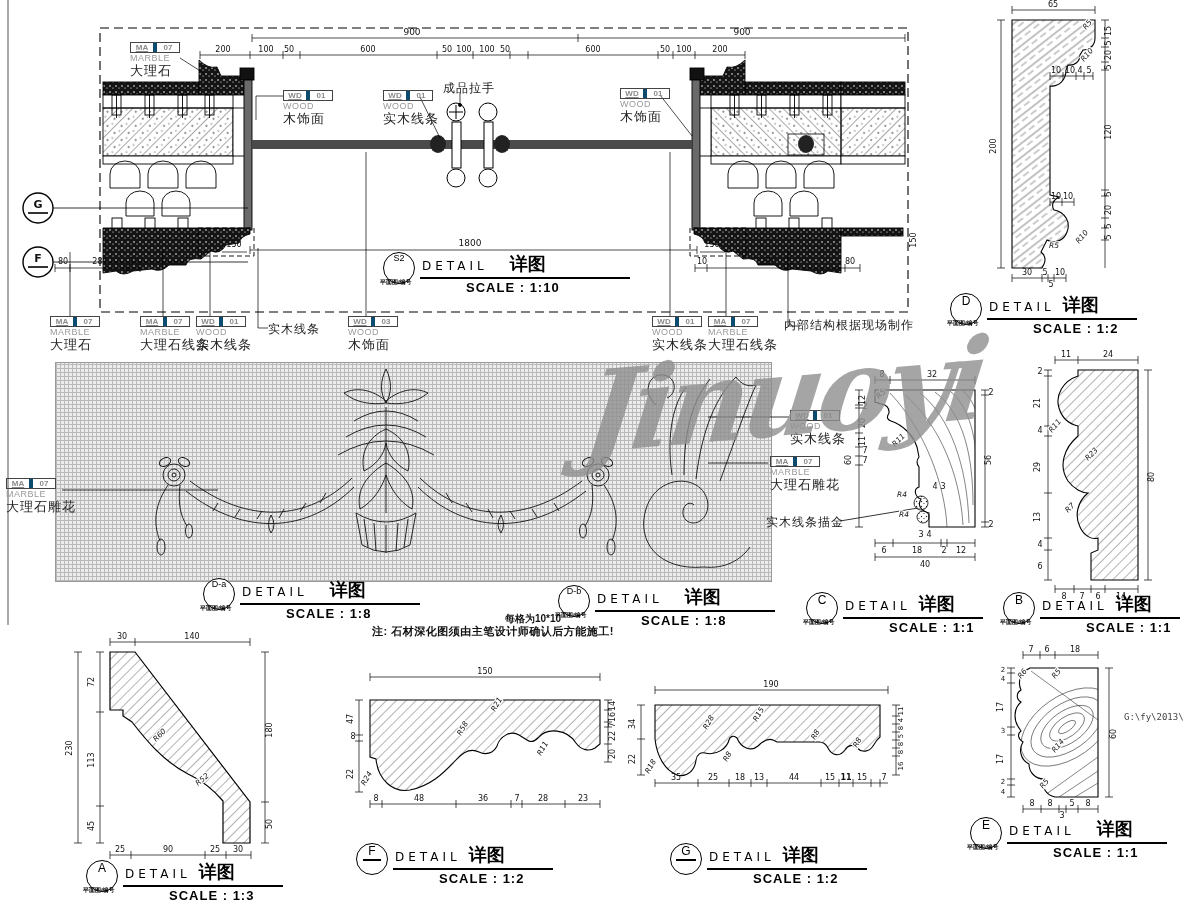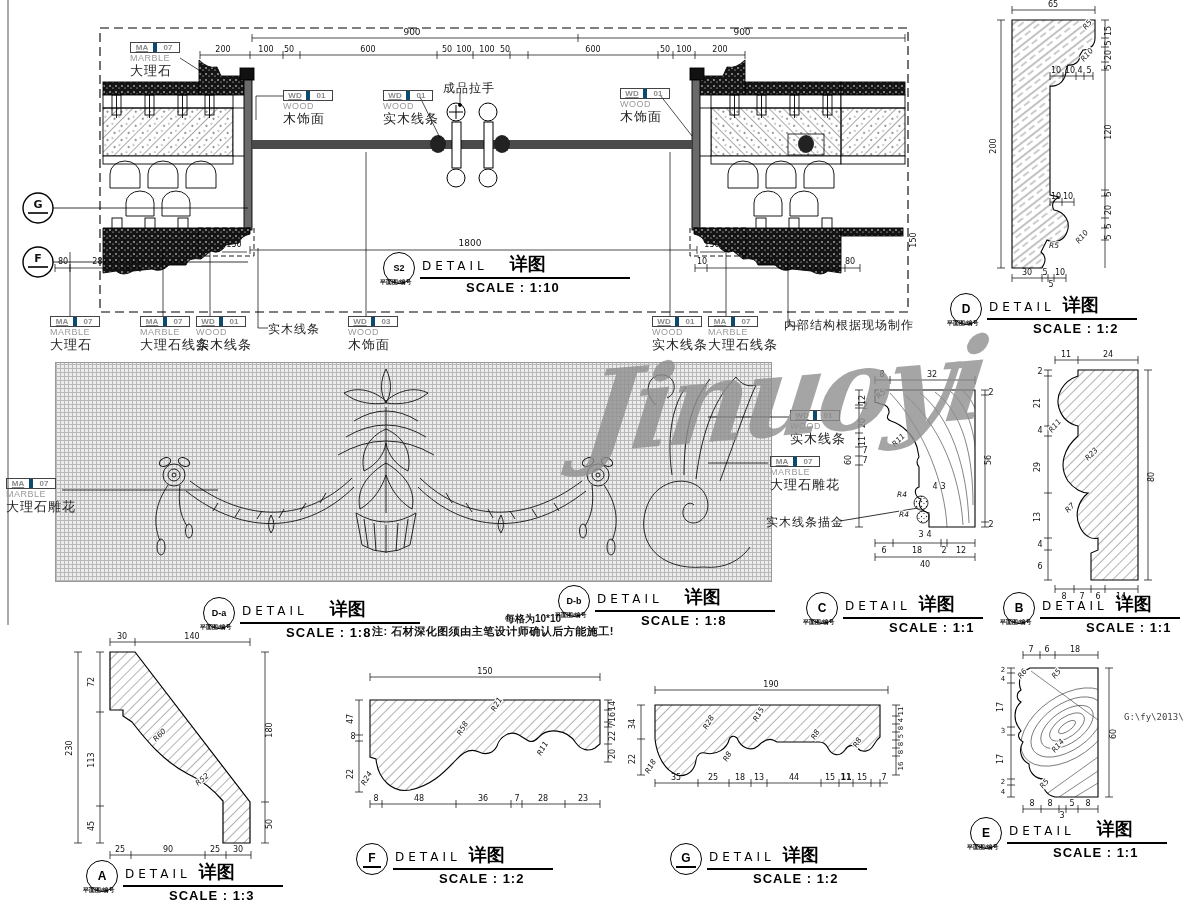--- a/index.html
+++ b/index.html
@@ -14,21 +14,21 @@
   .chip{position:absolute;font-size:8px;line-height:1.15;}
   .chip .box{display:inline-flex;border:1px solid #444;color:#8a8a8a;font-weight:bold;}
   .chip .box span{display:block;padding:0 3px;min-width:16px;text-align:center;}
   .chip .box span:first-child{border-right:4px solid #0c4a6e;text-decoration:underline;}
   .chip .en{color:#9a9a9a;font-size:9px;letter-spacing:.5px;}
   .chip .cn{color:#222;font-size:13px;letter-spacing:1px;}
   .plain-label{position:absolute;font-size:12px;color:#222;letter-spacing:1px;white-space:nowrap;}
   
   .tblock{position:absolute;display:flex;align-items:flex-start;gap:5px;}
   .bubble{width:30px;height:30px;border:1.6px solid #000;border-radius:50%;display:flex;
-          align-items:center;justify-content:center;font-weight:bold;font-size:12px;flex:0 0 auto;background:#fff;}
+          align-items:flex-start;justify-content:center;font-weight:normal;font-size:12px;flex:0 0 auto;background:#fff;}
   .bubble.sm{font-size:9px;}
   .bubble .ul{border-bottom:2px solid #000;padding:0 5px 1px 5px;}
   .tmain{display:flex;flex-direction:column;}
   .trow{display:flex;align-items:baseline;gap:22px;border-bottom:2.4px solid #000;padding:0 6px 1px 2px;}
   .ten{font-weight:400;font-size:12px;letter-spacing:4px;font-family:"DejaVu Sans",sans-serif;}
   .tcn{font-weight:900;font-size:18px;}
   .tscale{font-weight:bold;font-size:13px;letter-spacing:1px;padding:1px 0 0 46px;white-space:nowrap;}
   .tref{position:absolute;left:-3px;top:27px;font-size:6.5px;font-weight:bold;color:#000;
         white-space:nowrap;transform:scale(.92,.9);transform-origin:0 0;}
   
@@ -696,21 +696,21 @@
   <div class="tmain" style="min-width:150px">
     <div class="trow" style="gap:8px">
           <span class="ten">DETAIL</span>
           <span class="tcn">详图</span>
         </div>
     <div class="tscale"><span>SCALE :</span> <span>1:2</span></div>
   </div>
   <div class="tref">平面图/编号</div>
 </div>
 
-<div class="tblock" style="left:203px;top:597px">
+<div class="tblock" style="left:203px;top:578px">
   <div class="bubble sm">
         <span>D-a</span>
       </div>
   <div class="tmain" style="min-width:180px">
     <div class="trow">
           <span class="ten">DETAIL</span>
           <span class="tcn">详图</span>
         </div>
     <div class="tscale"><span>SCALE :</span> <span>1:8</span></div>
   </div>

